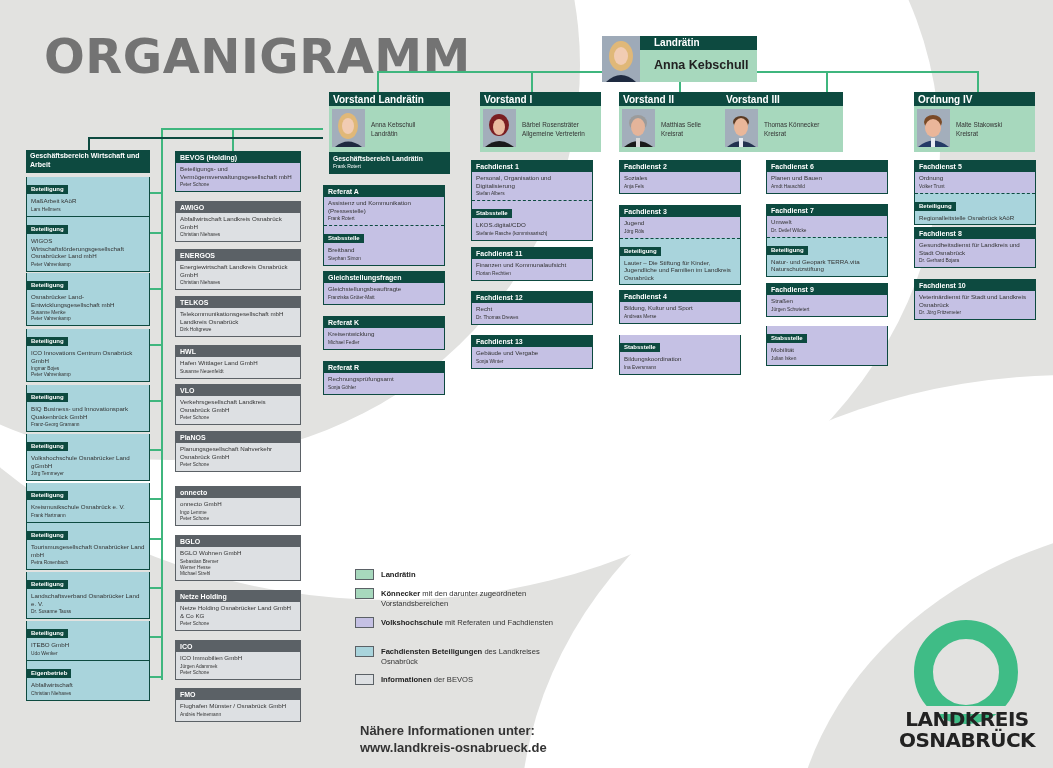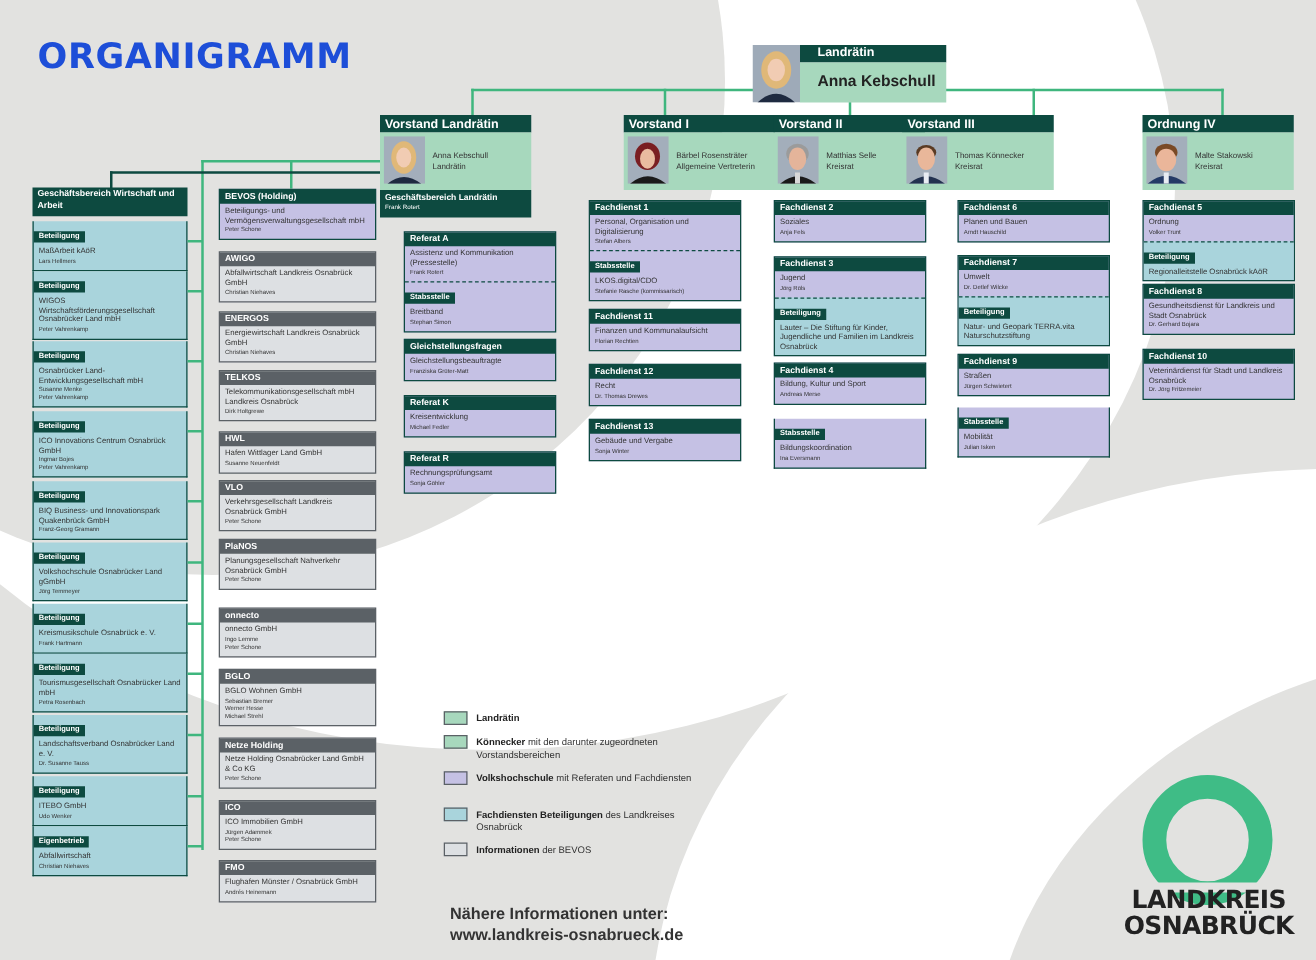--- a/index.html
+++ b/index.html
@@ -5,22 +5,22 @@
   * { box-sizing: border-box; margin: 0; padding: 0; }
   html, body { width: 1053px; height: 768px; overflow: hidden; }
   body {
     background: #e2e2e0;
     font-family: "Liberation Sans", "DejaVu Sans", sans-serif;
     color: #222;
     position: relative;
   }
   .bg-circle { position: absolute; border-radius: 50%; }
   .title {
-    position: absolute; left: 30px; top: 28px;
-    font-size: 28px; font-weight: bold; color: #1d4ed8; letter-spacing: 0.5px;
+    position: absolute; left: 44px; top: 28px;
+    font-size: 48px; font-weight: bold; color: #737373; letter-spacing: 0.5px;
     font-family: "DejaVu Sans", sans-serif;
   }
   .line { position: absolute; background: #3fb67e; }
   .line.dark { background: #0d4a40; }
 
   
   .lr-box { position: absolute; left: 602px; top: 36px; width: 155px; height: 46px; }
   .lr-photo { position: absolute; left: 0; top: 0; width: 38px; height: 46px; }
   .lr-head { position: absolute; left: 38px; top: 0; width: 117px; height: 14px; background: #0d4a40; color: #fff; font-size: 10px; font-weight: bold; padding: 1px 0 0 14px; }
   .lr-name { position: absolute; left: 38px; top: 14px; width: 117px; height: 32px; background: #a7d8bd; font-size: 12.5px; font-weight: bold; padding: 8px 0 0 14px; color: #222; }
@@ -89,41 +89,41 @@
   <svg class="lr-photo" viewBox="0 0 38 46">
     <rect width="38" height="46" fill="#9eaab8"></rect>
     <ellipse cx="19" cy="20" rx="12" ry="15" fill="#e0b878"></ellipse>
     <ellipse cx="19" cy="20" rx="7" ry="9" fill="#f1ccb3"></ellipse>
     <path d="M4 46 Q19 32 34 46Z" fill="#1e2a40"></path>
   </svg>
   <div class="lr-head">Landrätin</div>
   <div class="lr-name">Anna Kebschull</div>
 </div>
 
-<div class="vs" style="left:304px;top:92px;">
+<div class="vs" style="left:329px;top:92px;">
   <div class="vs-head">Vorstand Landrätin</div>
   <div class="vs-body">
     <svg class="vs-photo" viewBox="0 0 33 38">
         <rect width="33" height="38" fill="#a3aebb"></rect>
         <ellipse cx="16" cy="17" rx="10" ry="13" fill="#e0b878"></ellipse>
         <ellipse cx="16" cy="17" rx="6" ry="8" fill="#f1ccb3"></ellipse>
         <path d="M3 38 Q16 27 30 38Z" fill="#1e2a40"></path>
       </svg>
     <div class="vs-text">
         <div>Anna Kebschull</div>
         <div>Landrätin</div>
       </div>
   </div>
   <div class="vs-sub">
     <div class="t">Geschäftsbereich Landrätin</div>
     <div class="p">Frank Rotert</div>
   </div>
 </div>
 
-<div class="vs" style="left:499px;top:92px;">
+<div class="vs" style="left:480px;top:92px;">
   <div class="vs-head">Vorstand I</div>
   <div class="vs-body">
     <svg class="vs-photo" viewBox="0 0 33 38">
         <rect width="33" height="38" fill="#a3aebb"></rect>
         <ellipse cx="16" cy="16" rx="10" ry="11" fill="#7a1e22"></ellipse>
         <ellipse cx="16" cy="18" rx="6" ry="8" fill="#e9bba0"></ellipse>
         <path d="M2 38 Q16 26 31 38Z" fill="#1a1a1a"></path>
       </svg>
     <div class="vs-text">
         <div>Bärbel Rosensträter</div>

